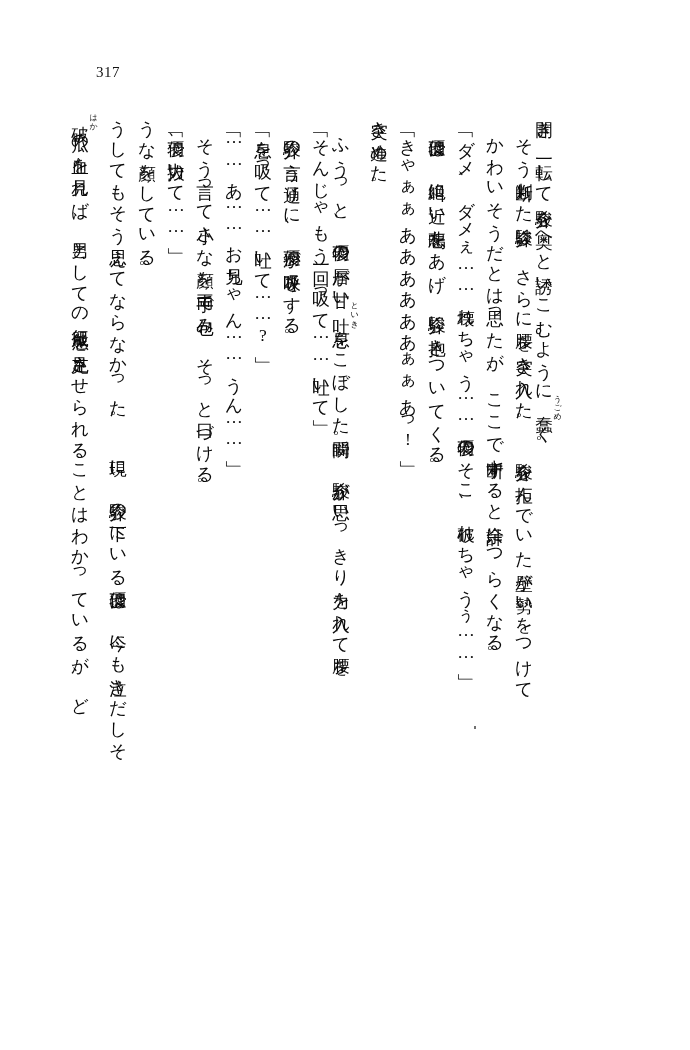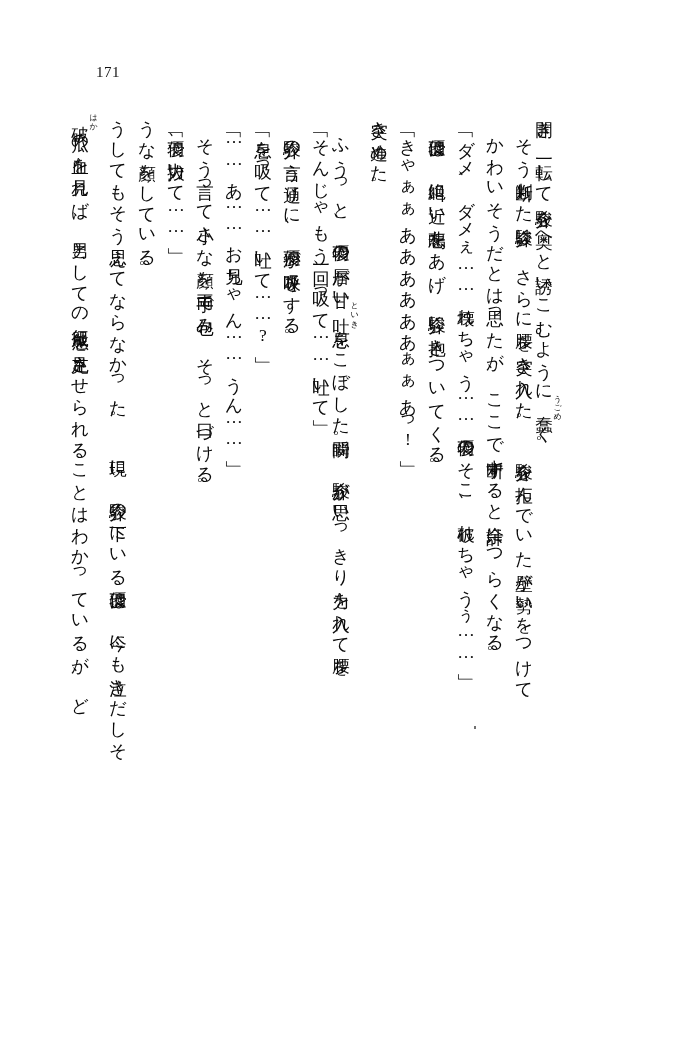--- a/index.html
+++ b/index.html
@@ -73,21 +73,21 @@
     height: 3px;
     background: #333;
     opacity: 0.7;
   }
 </style>
 </head>
 <body>
 
 <div class="page">
 
-  <div class="page-number">171</div>
+  <div class="page-number">317</div>
 
   <div class="text-block">
     <div class="col"><ruby>破瓜<rt>はか</rt></ruby>の血を見れば、男としての征服感を充足させられることはわかっているが、ど</div>
     <div class="col">うしてもそう思えてならなかった。　現に、駿介の下にいる優羽は、今にも泣きだしそ</div>
     <div class="col">うな顔をしている。</div>
     <div class="col indent">「優羽、力抜いて……」</div>
     <div class="col indent">そう言って小さな顔を両手で包み、そっと口づける。</div>
     <div class="col indent">「……あ……お兄ちゃん……うん……」</div>
     <div class="col indent">「息を吸って……吐いて……?」</div>
     <div class="col indent">駿介の言う通りに、優羽が呼吸をする。</div>

